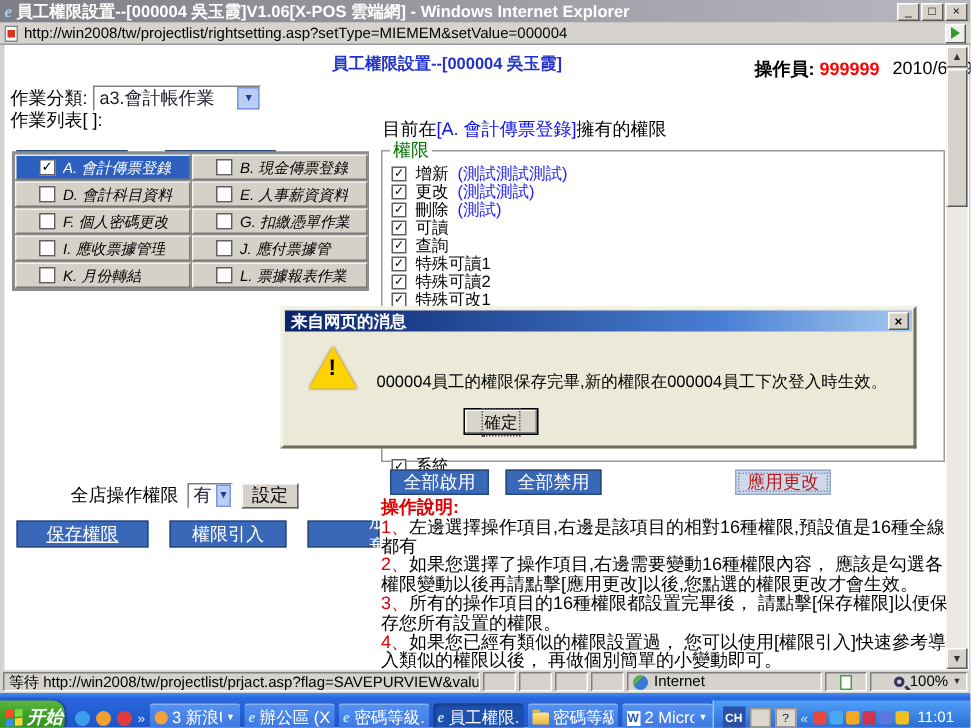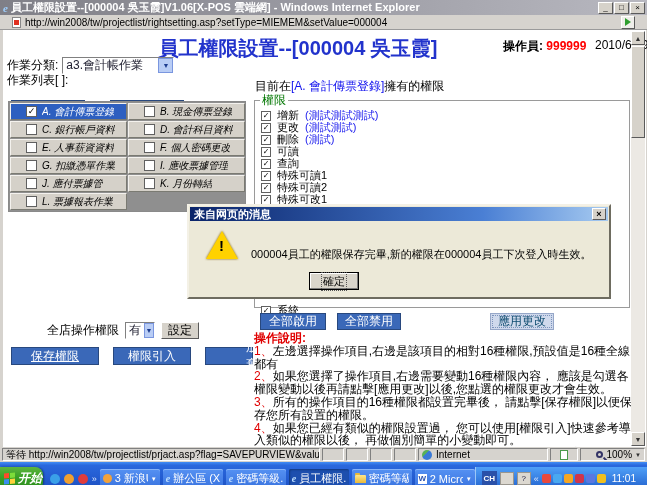--- a/index.html
+++ b/index.html
@@ -13,34 +13,34 @@
   
   #titlebar { position:absolute; left:0; top:0; width:647px; height:15px;
     background:linear-gradient(90deg,#7f7f87,#b8b8c0); display:flex; align-items:center; padding:0 2px; }
   .ie-e { font:bold italic 11px "Liberation Serif",serif; color:#9fd0ff; margin:0 3px 0 1px; }
   #win-title { color:#fff; font-size:11px; font-weight:bold; white-space:nowrap; overflow:hidden; flex:1; }
   .winbtns { display:flex; gap:1px; }
   .winbtn { width:15px; height:12px; background:#d6d2ca; font-size:8px; line-height:10px;
     text-align:center; color:#000; }
 
   #addressbar { position:absolute; left:0; top:15px; width:647px; height:15px;
-    background:#d6d3ce; display:flex; align-items:center; padding:0 12px; border-bottom:1px solid #9a9a9a; }
+    background:#d6d3ce; display:flex; align-items:center; padding:0 3px; border-bottom:1px solid #9a9a9a; }
   .page-ico { width:9px; height:11px; background:#fff; border:1px solid #888; position:relative; margin-right:4px; }
   .page-ico::after { content:""; position:absolute; left:1px; top:2px; width:5px; height:5px; background:#e03020; }
   #url-input { flex:1; border:0; background:transparent; font-size:10px; color:#000;
     font-family:"Liberation Sans",sans-serif; }
   .go-box { width:14px; height:13px; background:#efeeea; display:flex; align-items:center; justify-content:center; }
   .go-tri { width:0; height:0; border-left:6px solid #2f9e2f; border-top:4px solid transparent; border-bottom:4px solid transparent; }
 
   
   #content { position:absolute; left:0; top:30px; width:647px; height:417px; background:#fff;
     border-left:3px solid #d6d3ce; border-right:1px solid #d6d3ce; }
 
   #page-title { position:absolute; left:0; top:5px; width:590px; text-align:center;
-    font-size:20px; font-weight:bold; color:#2233cc; }
+    font-size:11px; font-weight:bold; color:#2233cc; }
   #operator { position:absolute; left:500px; top:8px; font-size:12px; font-weight:bold; }
   #operator b { color:#ff0000; font-weight:bold; }
   #date { position:absolute; left:592px; top:8px; font-size:12px; }
 
   #category-row { position:absolute; left:4px; top:27px; display:flex; align-items:center; gap:4px; }
   .select { height:17px; background:#fff; display:inline-flex; align-items:center; }
   .select .val { padding:0 3px; font-size:12px; color:#223; white-space:nowrap; }
   .select .arrow { width:15px; height:15px; background:#b9cdf5; border:1px solid #7a96df;
     color:#1d3d8f; font-size:7px; line-height:13px; text-align:center; margin-left:auto; }
   #category-select { width:112px; }
@@ -77,21 +77,21 @@
     border:1px solid #9a9a9a; }
   #perm-fieldset legend { color:#007700; font-size:12px; margin-left:5px; padding:0 2px; }
   #perm-list { padding:1px 4px 0 6px; }
   .perm-row { display:flex; align-items:center; gap:6px; height:11px; margin-bottom:1px; font-size:11px; }
   .perm-row .cb { width:10px; height:10px; font-size:8px; line-height:8px; }
   .perm-note { color:#2222ee; }
   #perm-last { position:absolute; left:6px; top:196px; }
 
   #perm-actions { position:absolute; left:257px; top:283px; display:flex; }
   #enable-all { width:66px; height:17px; } #disable-all { width:64px; height:17px; margin-left:11px; }
-  #apply-btn { width:64px; height:17px; margin-left:89px; background:#cfd9ec; color:#0c4a6e;
+  #apply-btn { width:64px; height:17px; margin-left:89px; background:#cfd9ec; color:#b91c1c;
     border:1px solid #96a7c8; outline:1px dotted #7b92bb; outline-offset:-3px;
     display:inline-flex; align-items:center; justify-content:center; font-size:12px; }
 
   #instructions { position:absolute; left:251px; top:302px; width:380px; font-size:12px; line-height:12.8px; }
   #instructions-title { color:#e00000; font-weight:bold; }
   .ins-num { color:#e00000; }
 
   
   #vscroll { position:absolute; right:1px; top:1px; width:14px; height:415px; background:#ece9e4; }
   .sc-btn { position:absolute; left:0; width:14px; height:14px; background:#d6d2ca; text-align:center;
@@ -214,24 +214,20 @@
       <div class="item-cell selected">
         <span class="cb">✓</span>
         <span class="cell-label">A. 會計傳票登錄</span>
       </div>
       <div class="item-cell">
         <span class="cb"></span>
         <span class="cell-label">B. 現金傳票登錄</span>
       </div>
       <div class="item-cell">
         <span class="cb"></span>
-        <span class="cell-label">C. 銀行帳戶資料</span>
-      </div>
-      <div class="item-cell">
-        <span class="cb"></span>
         <span class="cell-label">D. 會計科目資料</span>
       </div>
       <div class="item-cell">
         <span class="cb"></span>
         <span class="cell-label">E. 人事薪資資料</span>
       </div>
       <div class="item-cell">
         <span class="cb"></span>
         <span class="cell-label">F. 個人密碼更改</span>
       </div>

